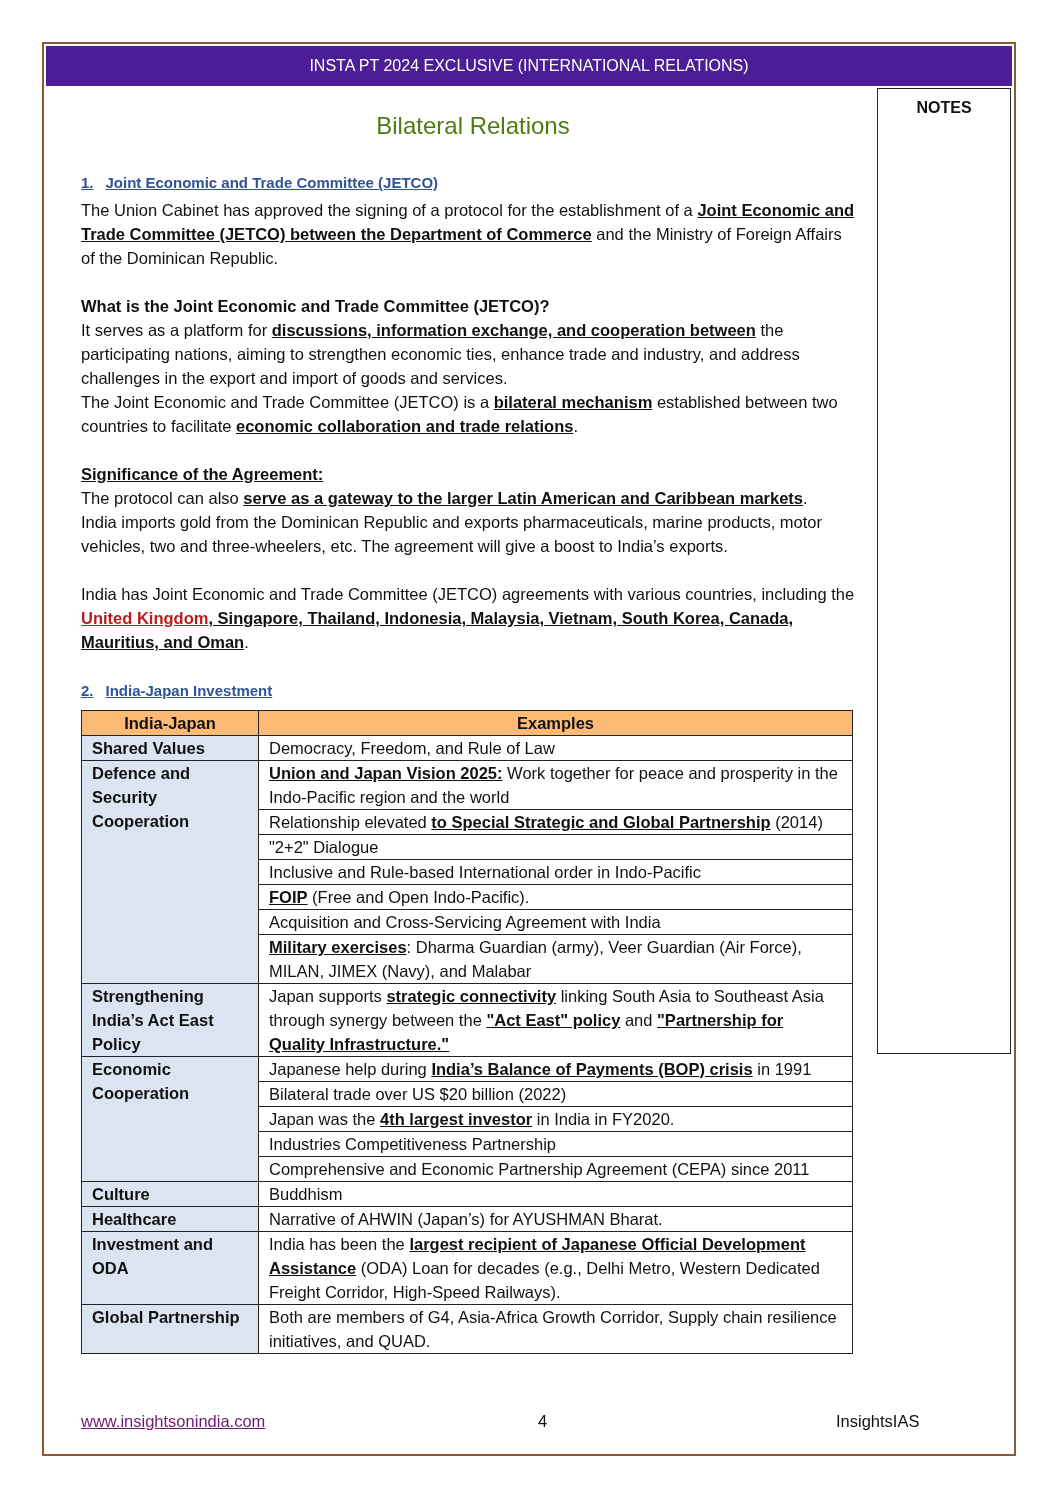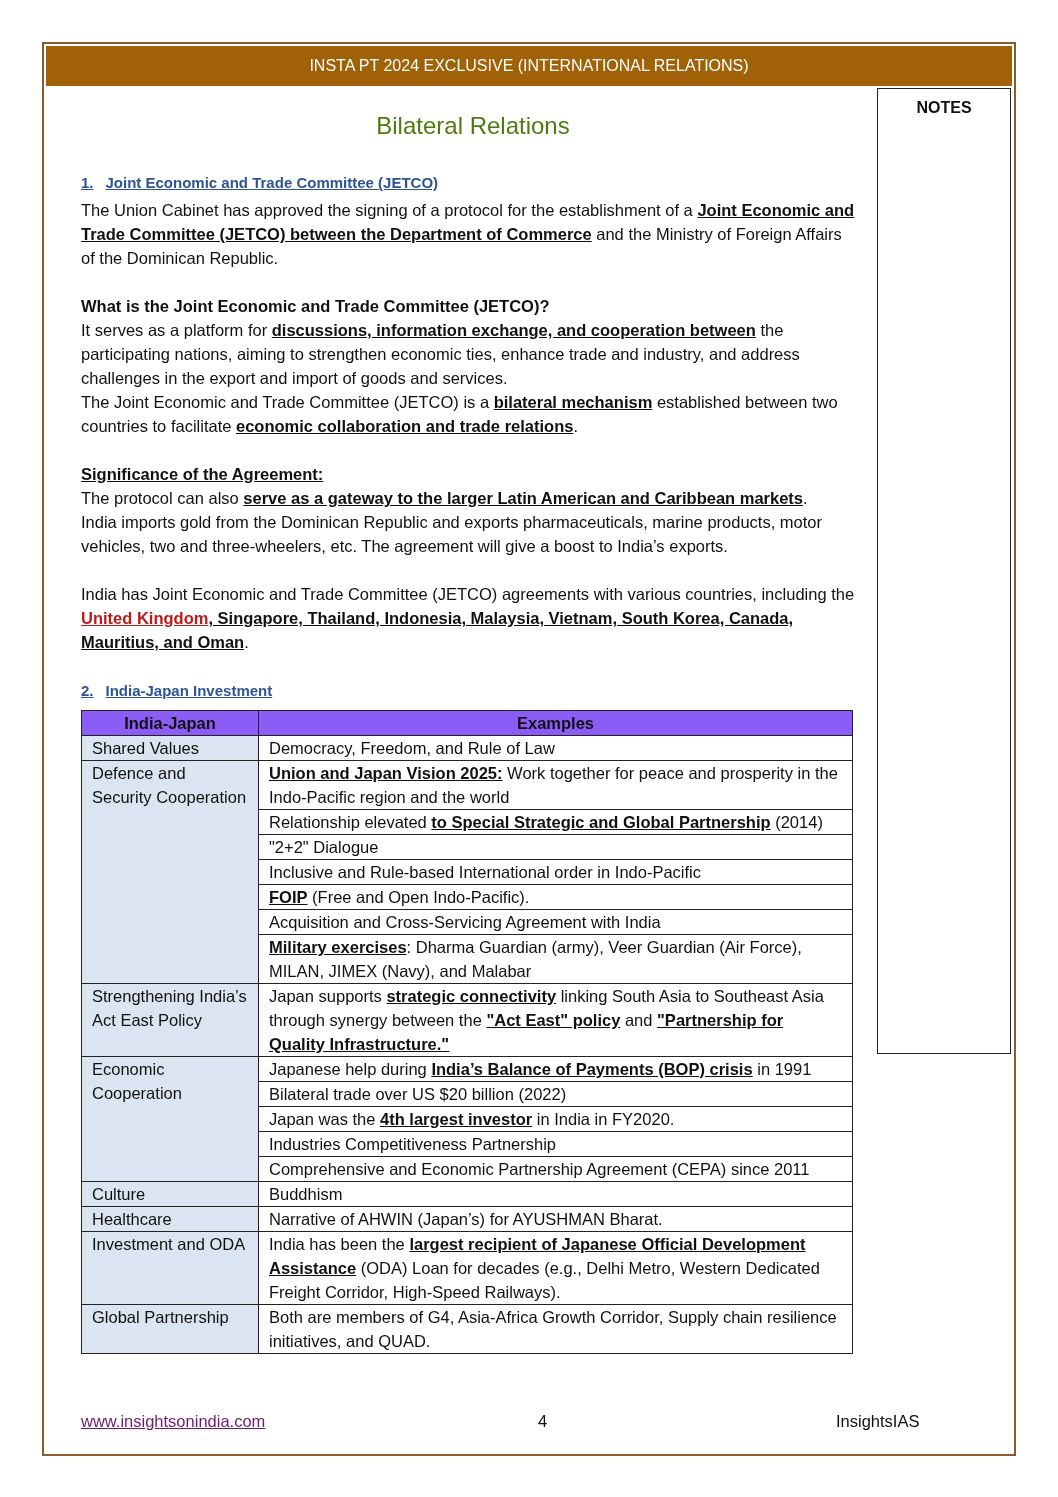--- a/index.html
+++ b/index.html
@@ -1,33 +1,33 @@
 <!DOCTYPE html>
 <html><head>
 <meta charset="utf-8">
 <style>
   html,body{margin:0;padding:0;background:#fff;}
   body{width:1058px;height:1497px;position:relative;overflow:hidden;font-family:"Liberation Sans",sans-serif;color:#111;}
   .page-border{position:absolute;left:42px;top:42px;width:970px;height:1410px;border:2px solid #8a5a32;box-sizing:content-box;}
-  .header-bar{position:absolute;left:46px;top:46px;width:966px;height:40px;background:#a16207;color:#fff;font-size:16px;display:flex;align-items:center;justify-content:center;}
+  .header-bar{position:absolute;left:46px;top:46px;width:966px;height:40px;background:#4c1d95;color:#fff;font-size:16px;display:flex;align-items:center;justify-content:center;}
   .notes-box{position:absolute;left:877px;top:88px;width:134px;height:966px;border:1.5px solid #222;box-sizing:border-box;}
   .notes-title{text-align:center;font-weight:bold;font-size:16px;margin-top:10px;}
   .doc-title{position:absolute;left:300px;width:346px;top:112px;text-align:center;font-size:24px;color:#4d7c0f;}
   .main{position:absolute;left:81px;top:168px;width:775px;font-size:16.5px;line-height:24px;}
   .h1{font-size:15px;color:#2f5496;text-decoration:underline;margin:0;line-height:30px;}
   .h1 .num{margin-right:12px;}
   p{margin:0;}
   .gap{height:24px;}
   b.u,span.u{font-weight:bold;text-decoration:underline;}
   .link{color:#b91c1c;font-weight:bold;text-decoration:underline;}
   .q{font-weight:bold;}
   table{border-collapse:collapse;width:772px;margin-top:4px;font-size:16.5px;line-height:24px;}
   td,th{border:1px solid #222;padding:0 10px;vertical-align:top;}
-  th{background:#8b5cf6;font-weight:bold;text-align:center;}
-  td.cat{background:#dbe5f1;font-weight:normal;width:156px;}
+  th{background:#fdba74;font-weight:bold;text-align:center;}
+  td.cat{background:#dbe5f1;font-weight:bold;width:156px;}
   .footer{position:absolute;top:1412px;left:81px;width:870px;font-size:16.5px;}
   .footer .url{position:absolute;left:0;color:#701a75;text-decoration:underline;}
   .footer .pg{position:absolute;left:457px;}
   .footer .brand{position:absolute;left:755px;}
 </style>
 </head>
 <body>
 
 <div class="page-border"></div>
 <div class="header-bar">

